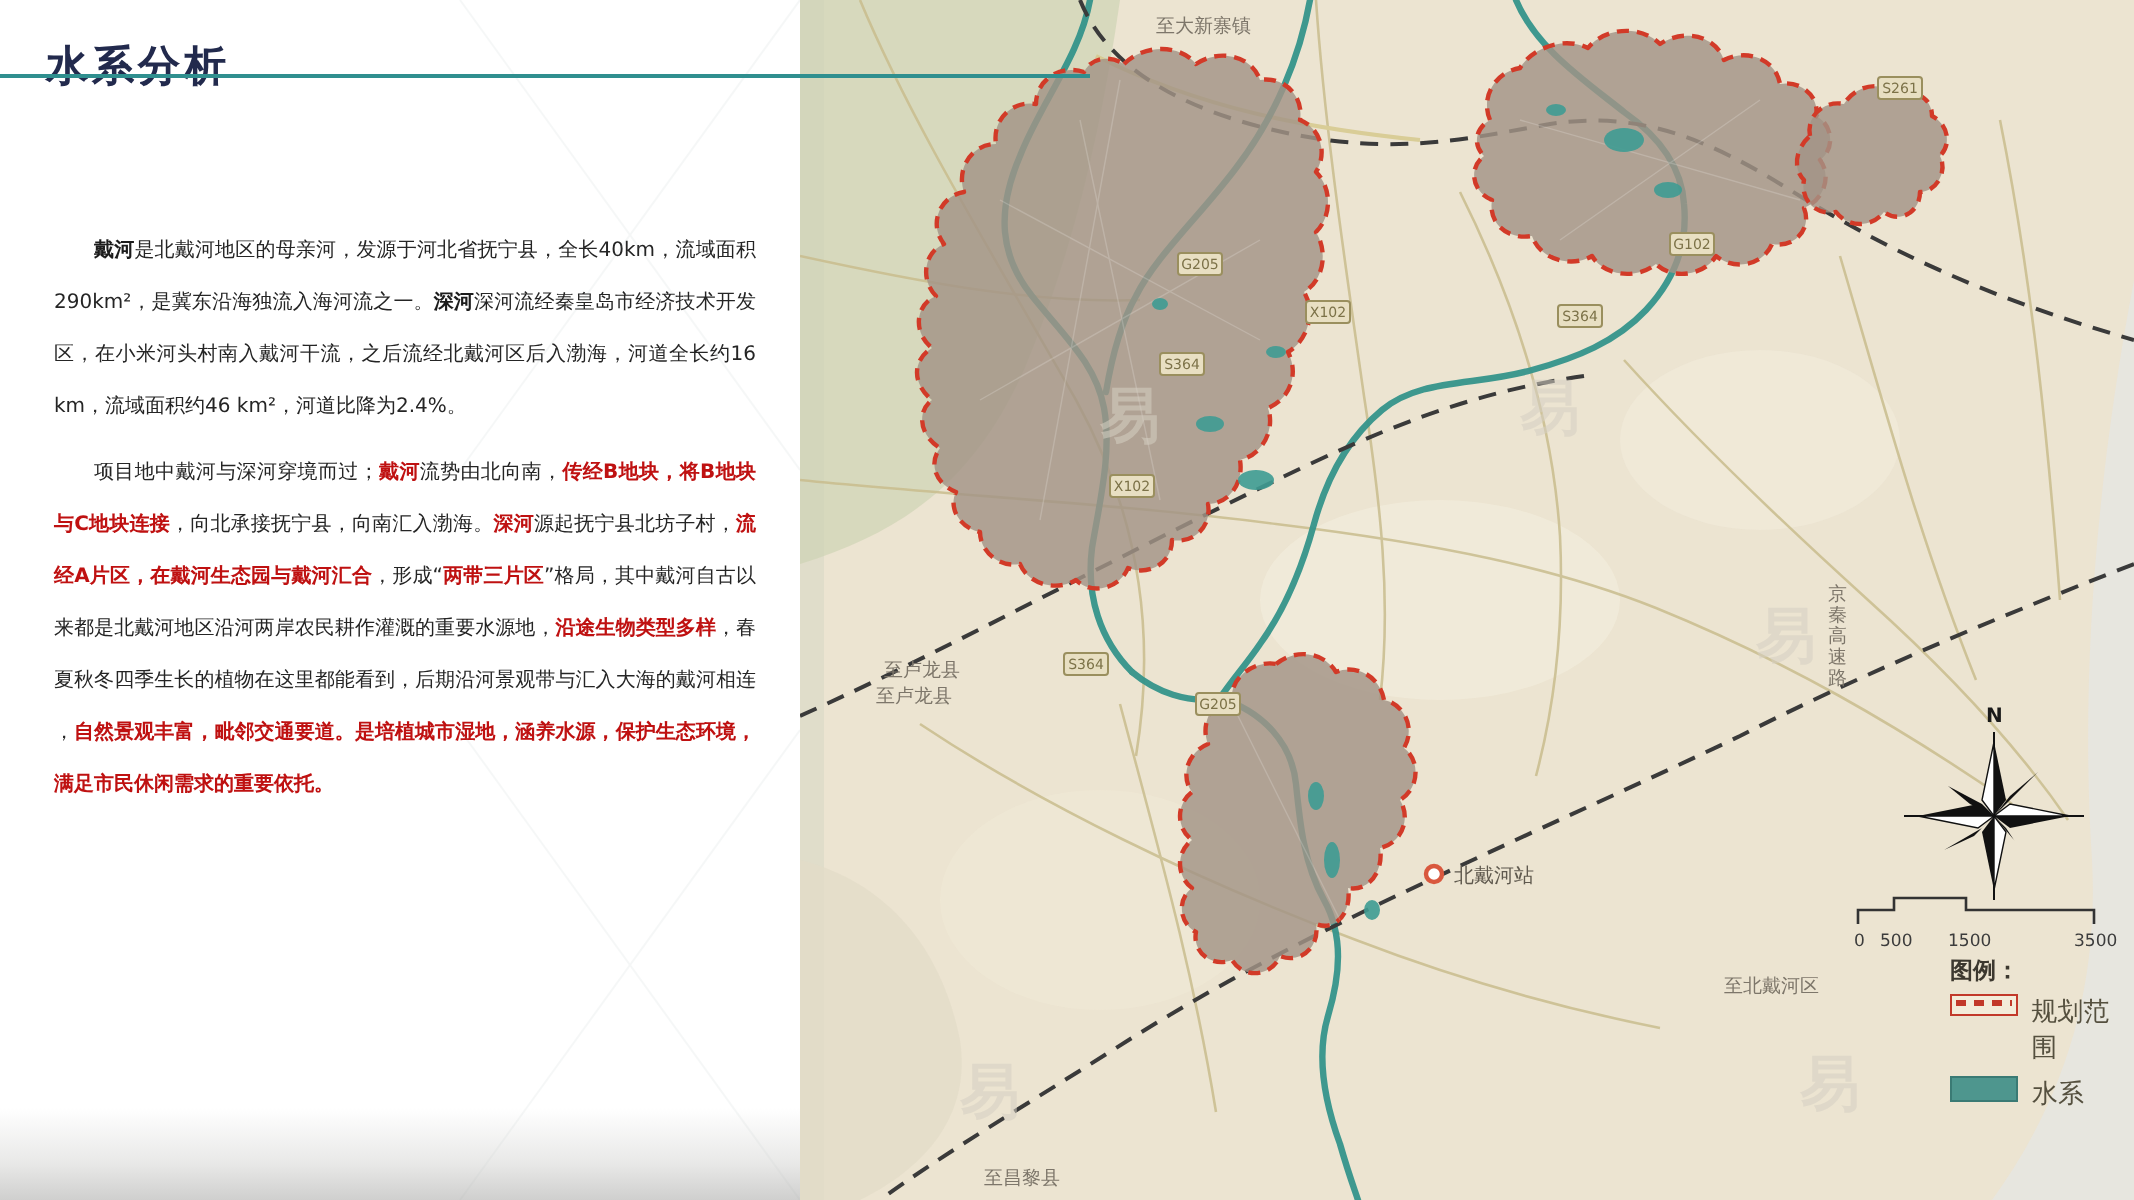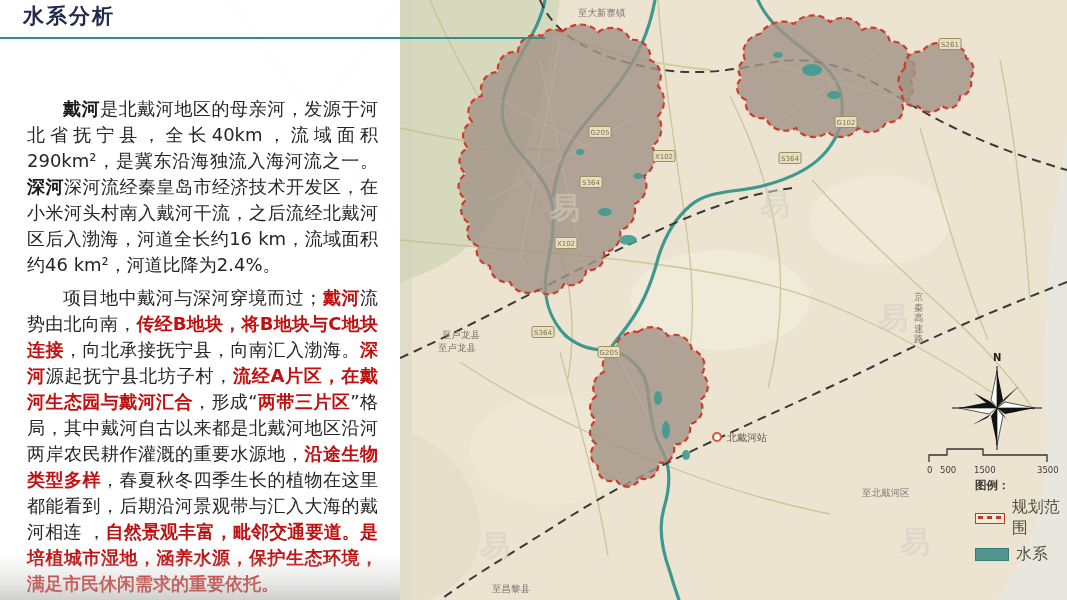--- a/index.html
+++ b/index.html
@@ -1,24 +1,24 @@
 <!DOCTYPE html>
 <html><head>
 <meta charset="utf-8">
 <style>
   html,body{margin:0;padding:0;background:#ffffff;}
   #page{position:relative;width:1067px;height:600px;overflow:hidden;background:#ffffff;
         font-family:"DejaVu Sans","Liberation Sans",sans-serif;}
   
   .left{position:absolute;left:0;top:0;width:400px;height:600px;background:#ffffff;z-index:3;}
-  .title-row{padding:2px 0 0 23px;border-radius:10px;}
+  .title-row{padding:19px 0 0 23px;border-radius:10px;}
   .title-row h1{margin:0;font-size:21px;font-weight:700;letter-spacing:2px;color:#222a4d;}
   .rule{position:absolute;left:0;top:37px;width:545px;height:2px;background:#2f8f8f;z-index:6;}
   .para{margin:0 22px 7px 27px;text-indent:2em;text-align:justify;
-        font-size:18px;line-height:26px;color:#252525;}
+        font-size:10px;line-height:26px;color:#252525;}
   #para1{margin-top:66px;}
   .b{font-weight:700;color:#1c1c1c;}
   .r{font-weight:700;color:#bf1111;}
   .shore-fade{position:absolute;left:0;bottom:0;width:400px;height:46px;
      background:linear-gradient(180deg,rgba(255,255,255,0) 0%,rgba(205,205,203,.45) 60%,rgba(168,168,166,.55) 100%);}
   .wm-lines{position:absolute;left:0;top:0;width:400px;height:600px;pointer-events:none;opacity:.09;}
   
   .map{position:absolute;left:400px;top:0;width:667px;height:600px;overflow:hidden;background:#ece4d1;}
   .map svg.base{position:absolute;left:0;top:0;}
   .plabel{font-size:9.5px;fill:#7d766a;}
@@ -28,21 +28,21 @@
           color:rgba(168,161,148,.42);letter-spacing:8px;z-index:4;}
   
   .compass{position:absolute;left:547px;top:350px;z-index:4;}
   .compass text{font-size:10px;font-weight:700;fill:#1a1a1a;}
   
   .scalebar{position:absolute;left:525px;top:446px;z-index:4;}
   .scalebar text{font-size:8.5px;fill:#3c3c3c;}
   
   .legend{position:absolute;left:575px;top:478px;z-index:4;}
   .legend-title{font-size:11.5px;font-weight:700;color:#3c382f;margin-bottom:4px;}
-  .legend-row{display:flex;align-items:center;margin-bottom:5px;font-size:16px;color:#55503f;}
+  .legend-row{display:flex;margin-bottom:5px;font-size:13px;color:#55503f;}
   .sw-boundary{display:inline-block;width:32px;height:9px;background:#f3ecda;
       border:1px solid #c2392a;margin-right:7px;}
   .sw-boundary .dash{display:block;margin:2px 2px 0 2px;height:3px;
       background:repeating-linear-gradient(90deg,#c2392a 0 5px,rgba(0,0,0,0) 5px 9px);}
   .sw-water{display:inline-block;width:32px;height:11px;background:#4e968e;
       border:1px solid #3a7a74;margin-right:7px;}
 </style>
 </head>
 <body>
 

